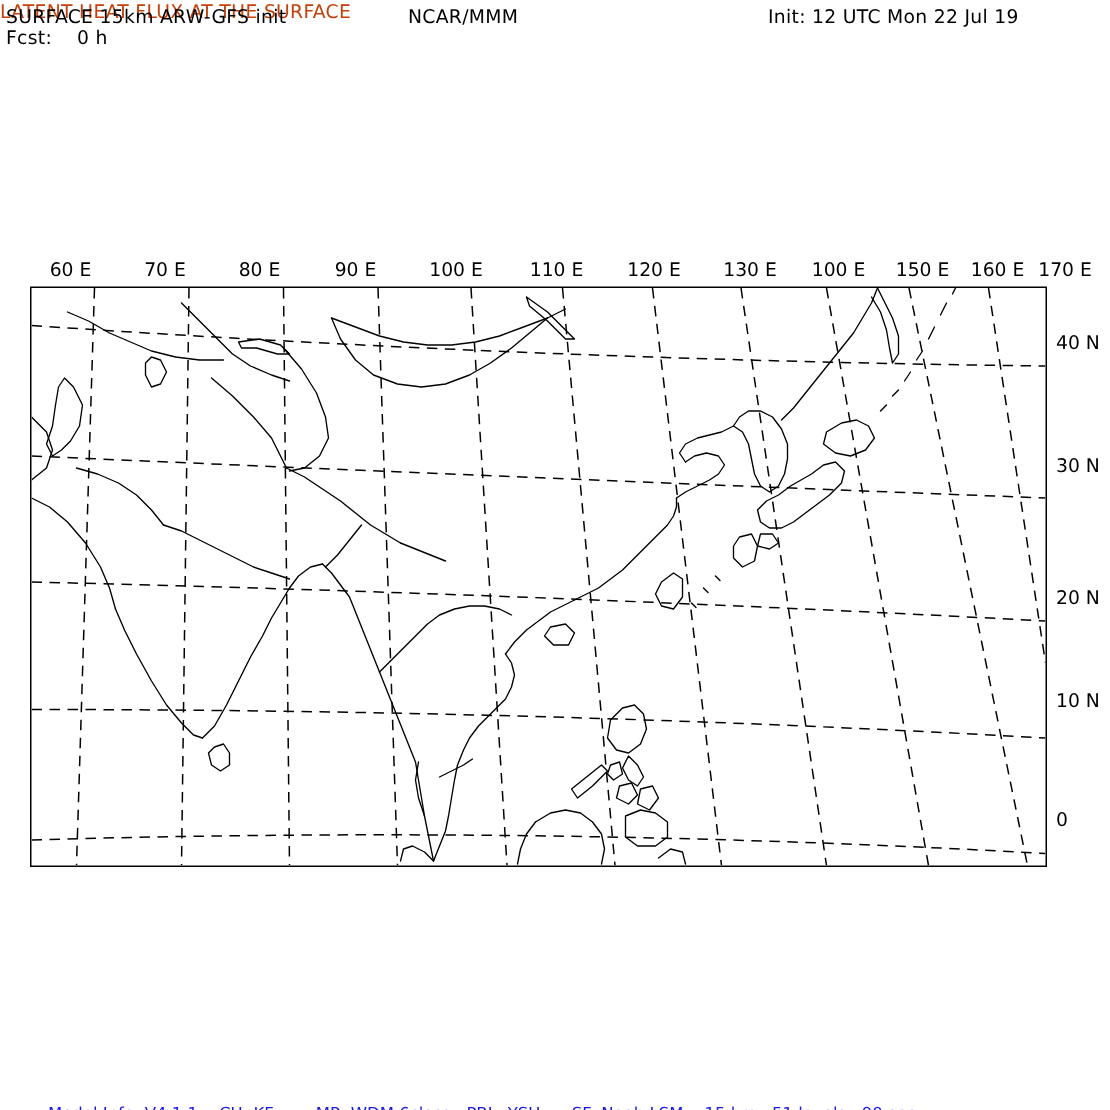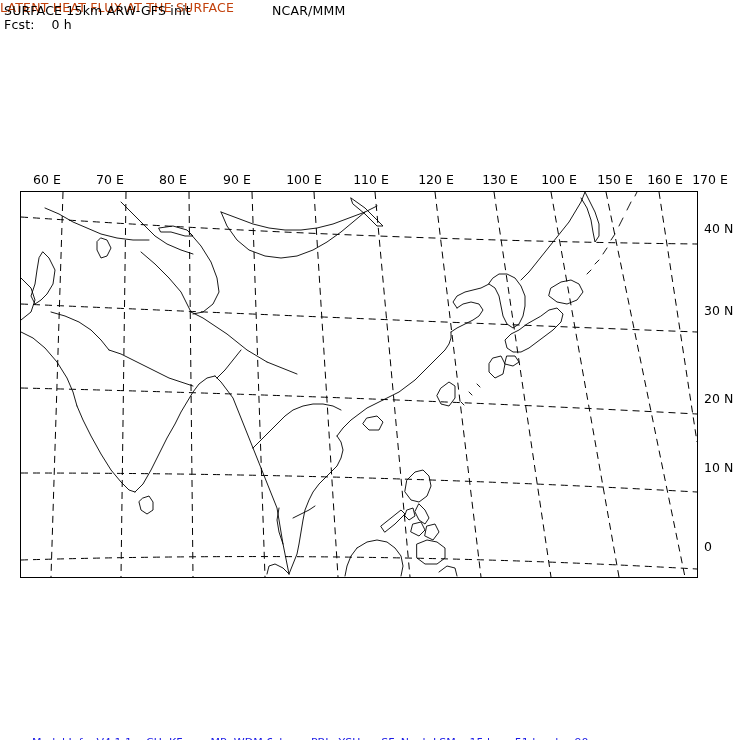--- a/index.html
+++ b/index.html
@@ -73,20 +73,21 @@
   #footer .frow { display: block; padding-left: 32px; }
   svg { display: block; }
 </style>
 </head>
 <body>
 
 <div id="header-block">
   <div class="hdr" id="hdr-model">SURFACE 15km ARW-GFS init</div>
   <div class="hdr" id="hdr-fcst">Fcst:    0 h</div>
   <div class="hdr" id="hdr-center">NCAR/MMM</div>
+  <div class="hdr" id="hdr-init">Init: 12 UTC Mon 22 Jul 19</div>
   <div id="hdr-field">LATENT HEAT FLUX AT THE SURFACE</div>
 </div>
 
 <div id="map-wrap">
 
   <div class="lon-label" style="left:47px">60 E</div>
   <div class="lon-label" style="left:110px">70 E</div>
   <div class="lon-label" style="left:173px">80 E</div>
   <div class="lon-label" style="left:237px">90 E</div>
   <div class="lon-label" style="left:304px">100 E</div>

